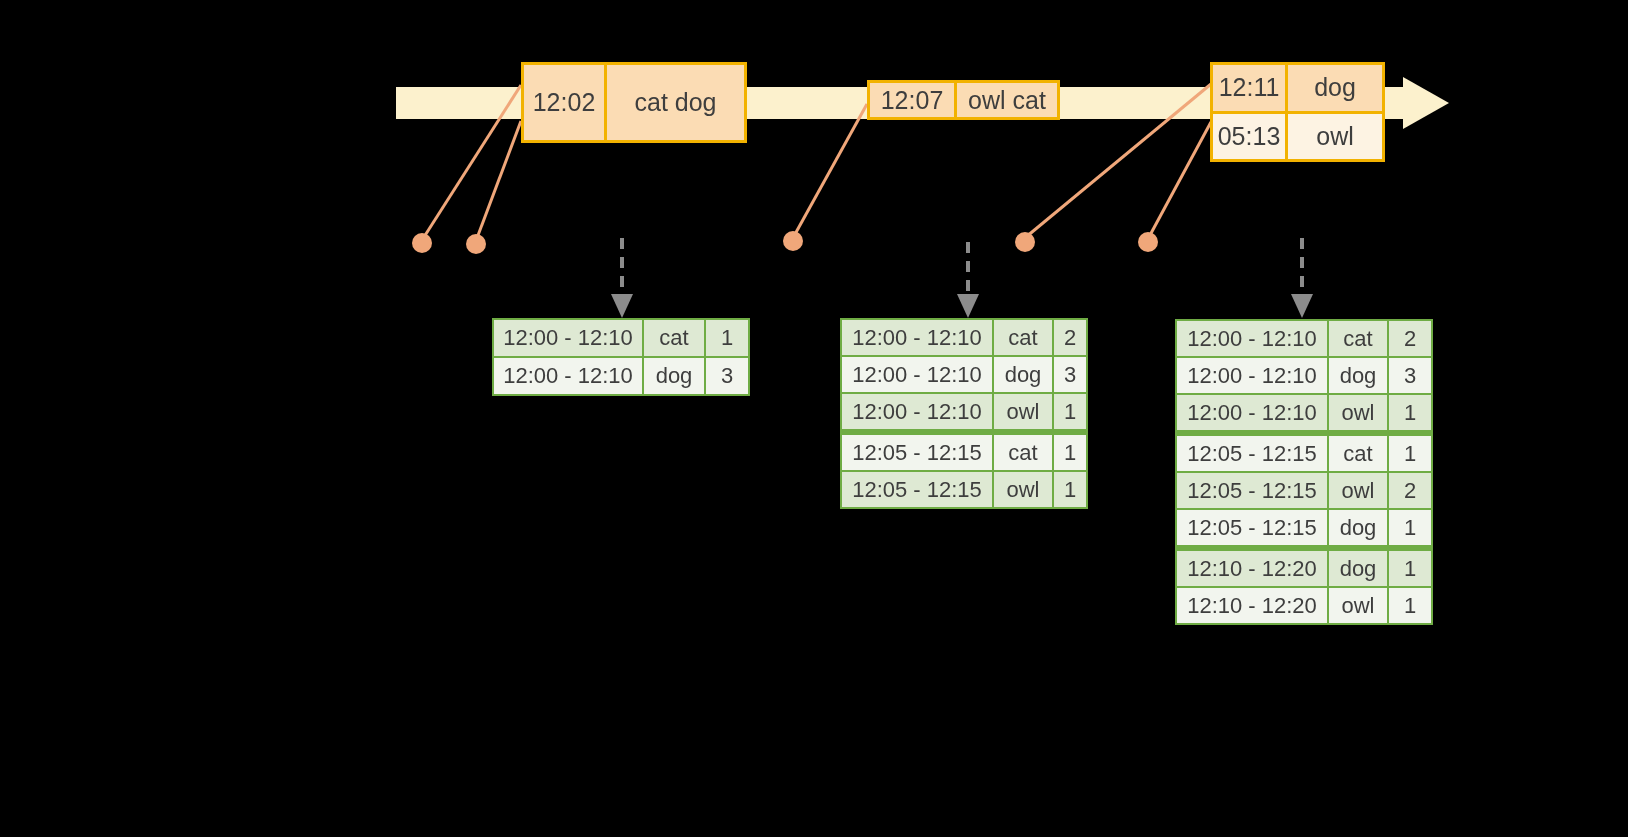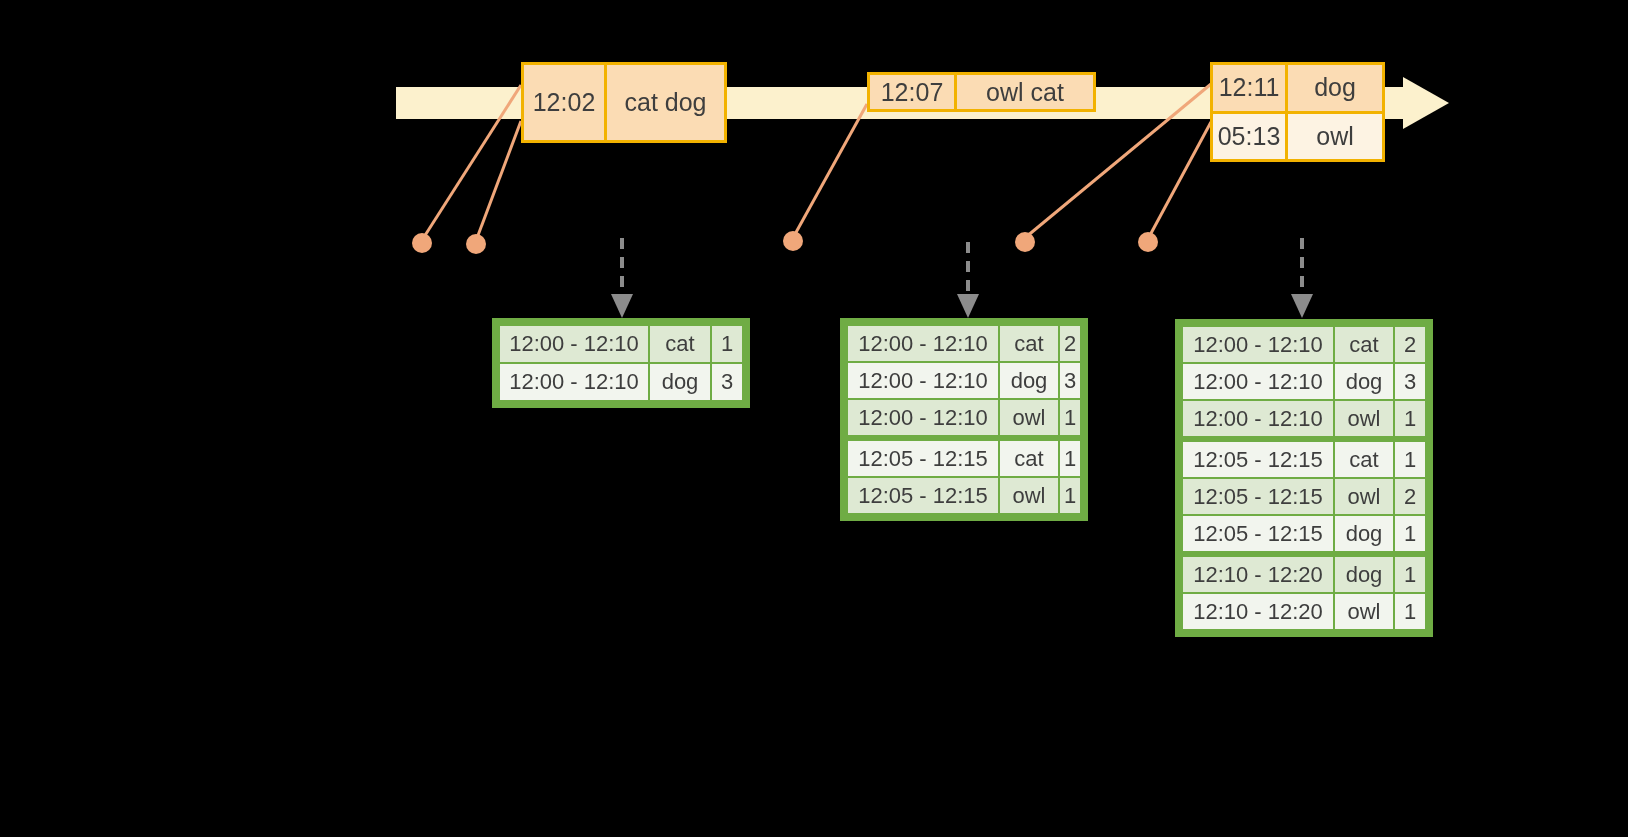--- a/index.html
+++ b/index.html
@@ -26,21 +26,21 @@
     padding:3px;display:flex;flex-direction:column;gap:3px;
   }
   .erow{flex:1;display:grid;grid-template-columns:var(--tcol,80px) 1fr;gap:3px;}
   .ecell{display:flex;align-items:center;justify-content:center;
     font-size:25px;color:var(--text-dark,#3e3e3e);white-space:nowrap;}
   .erow.dark  .ecell{background:var(--peach-fill-dark,#fbdcb4);}
   .erow.light .ecell{background:var(--peach-fill-light,#fdf3e3);}
   
   .rtable{
     position:absolute;box-sizing:border-box;background:var(--green-border,#6fac44);
-    padding:8px;display:flex;flex-direction:column;gap:2px;width:258px;
+    padding:2px;display:flex;flex-direction:column;gap:2px;width:258px;
   }
   .rrow{height:var(--rh,35px);flex:none;display:grid;
     grid-template-columns:var(--c1,150px) var(--c2,58px) 1fr;gap:2px;}
   .rrow.group-start{margin-top:4px;}
   .rcell{display:flex;align-items:center;justify-content:center;
     font-size:22px;color:var(--text-dark,#3e3e3e);white-space:nowrap;}
   .rrow.green .rcell{background:var(--green-fill,#dee9d3);}
   .rrow.white .rcell{background:var(--white-fill,#f2f5ee);}
 </style>
 </head>
@@ -65,28 +65,28 @@
     <circle class="sdot" cx="1148" cy="242" r="10"></circle>
 
     <path class="garrow" d="M622 238 V296"></path>
     <polygon class="ghead" points="611,294 633,294 622,318"></polygon>
     <path class="garrow" d="M968 242 V296"></path>
     <polygon class="ghead" points="957,294 979,294 968,318"></polygon>
     <path class="garrow" d="M1302 238 V296"></path>
     <polygon class="ghead" points="1291,294 1313,294 1302,318"></polygon>
   </svg>
 
-  <div class="etable" style="left:521px;top:62px;width:206px;height:81px;--tcol:80px">
+  <div class="etable" style="left:521px;top:62px;width:226px;height:81px;--tcol:80px">
       <div class="erow dark">
         <span class="ecell">12:02</span>
         <span class="ecell">cat dog</span>
       </div>
     </div>
 
-  <div class="etable" style="left:867px;top:72px;width:229px;height:40px;--tcol:84px">
+  <div class="etable" style="left:867px;top:80px;width:193px;height:40px;--tcol:84px">
       <div class="erow dark">
         <span class="ecell">12:07</span>
         <span class="ecell">owl cat</span>
       </div>
     </div>
 
   <div class="etable" style="left:1210px;top:62px;width:175px;height:100px;--tcol:72px">
       <div class="erow dark">
         <span class="ecell">12:11</span>
         <span class="ecell">dog</span>

